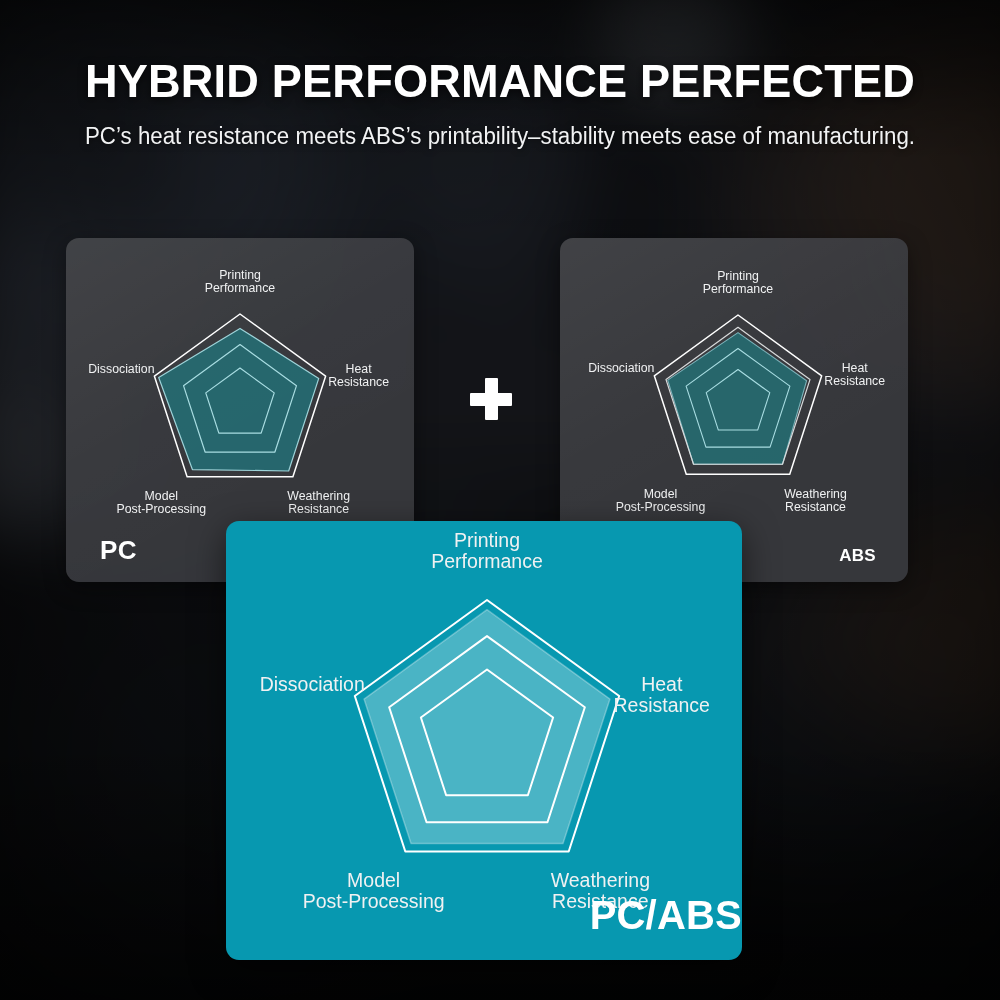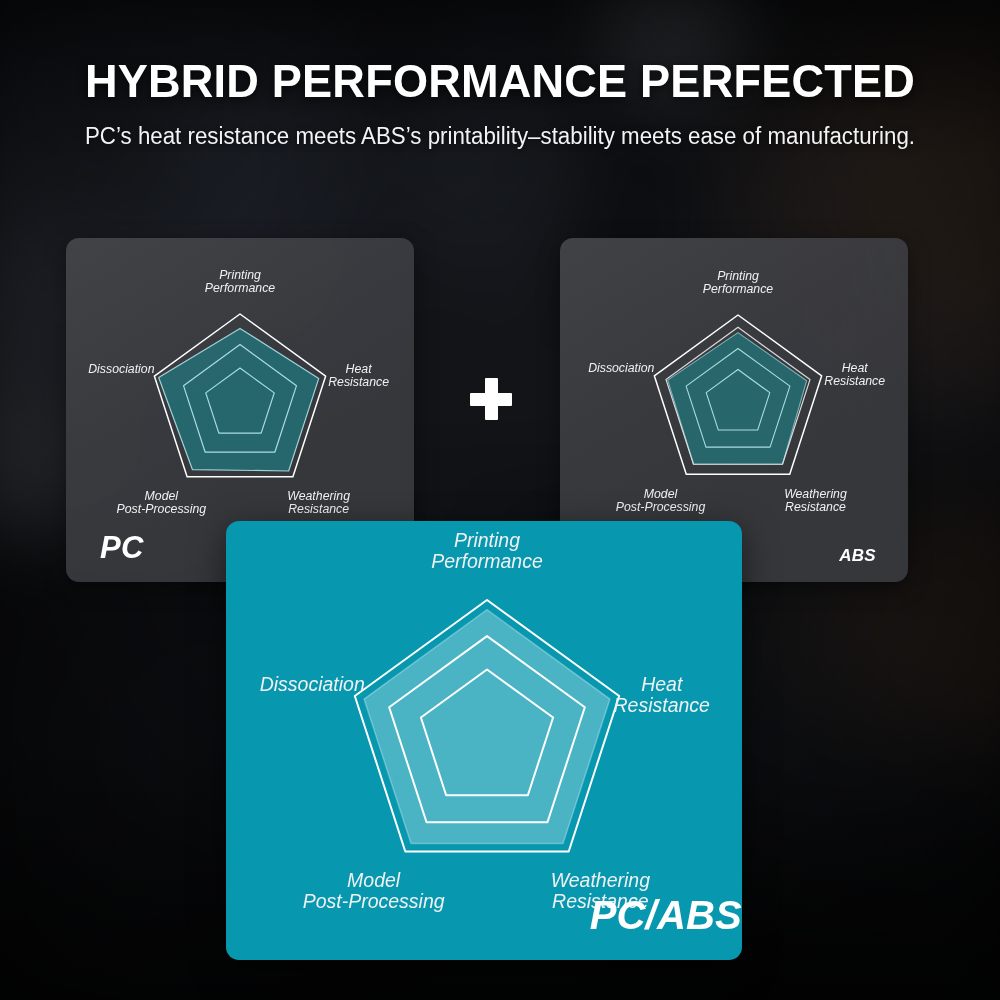--- a/index.html
+++ b/index.html
@@ -78,21 +78,20 @@
     transform: scaleX(0.97);
     white-space: nowrap;
     text-shadow: 0 1px 6px rgba(0,0,0,0.6);
   }
 
   
   .card {
     position: absolute;
     border-radius: 13px;
     overflow: hidden;
-    font-style: italic;
   }
   .card-side {
     width: 348px;
     height: 344px;
     background: rgba(58,59,63,0.92);
     box-shadow: 0 6px 22px rgba(0,0,0,0.42);
   }
   .card-side .sheen {
     position: absolute;
     inset: 0;
@@ -111,21 +110,21 @@
     box-shadow: 0 10px 34px rgba(0,0,0,0.55);
     z-index: 5;
   }
 
   .card-title {
     position: absolute;
     bottom: 16px;
     color: #ffffff;
     font-weight: 700;
   }
-  #card-pc .card-title  { left: 34px;  font-size: 31px; letter-spacing: 0.3px; }
+  #card-pc .card-title  { left: 34px;  font-size: 26px; letter-spacing: 0.3px; }
   #card-abs .card-title { right: 32px; font-size: 17px; letter-spacing: 0.3px; }
   #card-pcabs .card-title {
     left: 0; right: 0;
     bottom: 22px;
     text-align: right;
     font-size: 40px;
     letter-spacing: 0.2px;
   }
 
   

